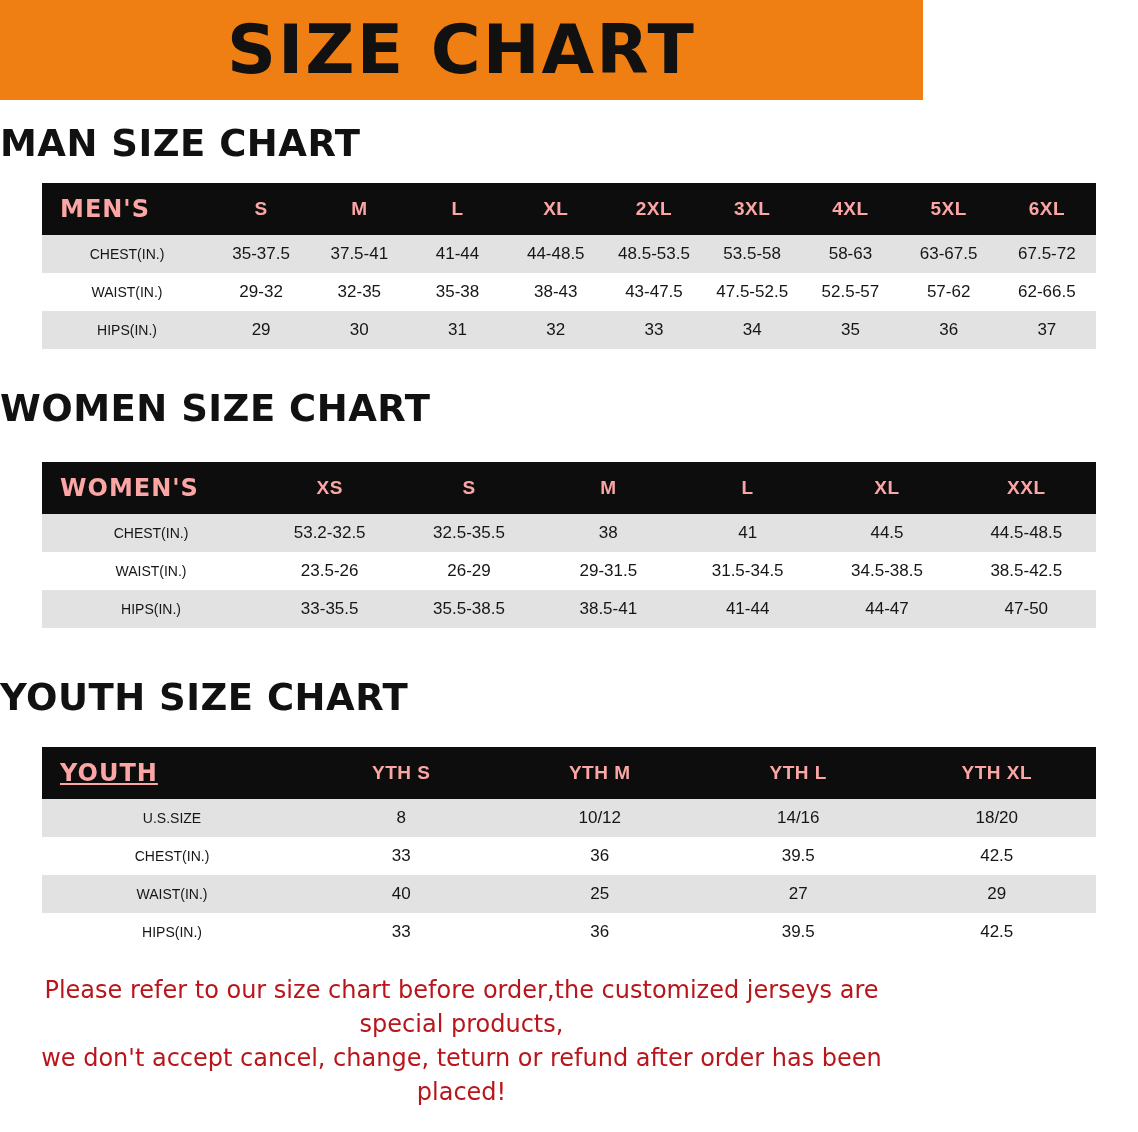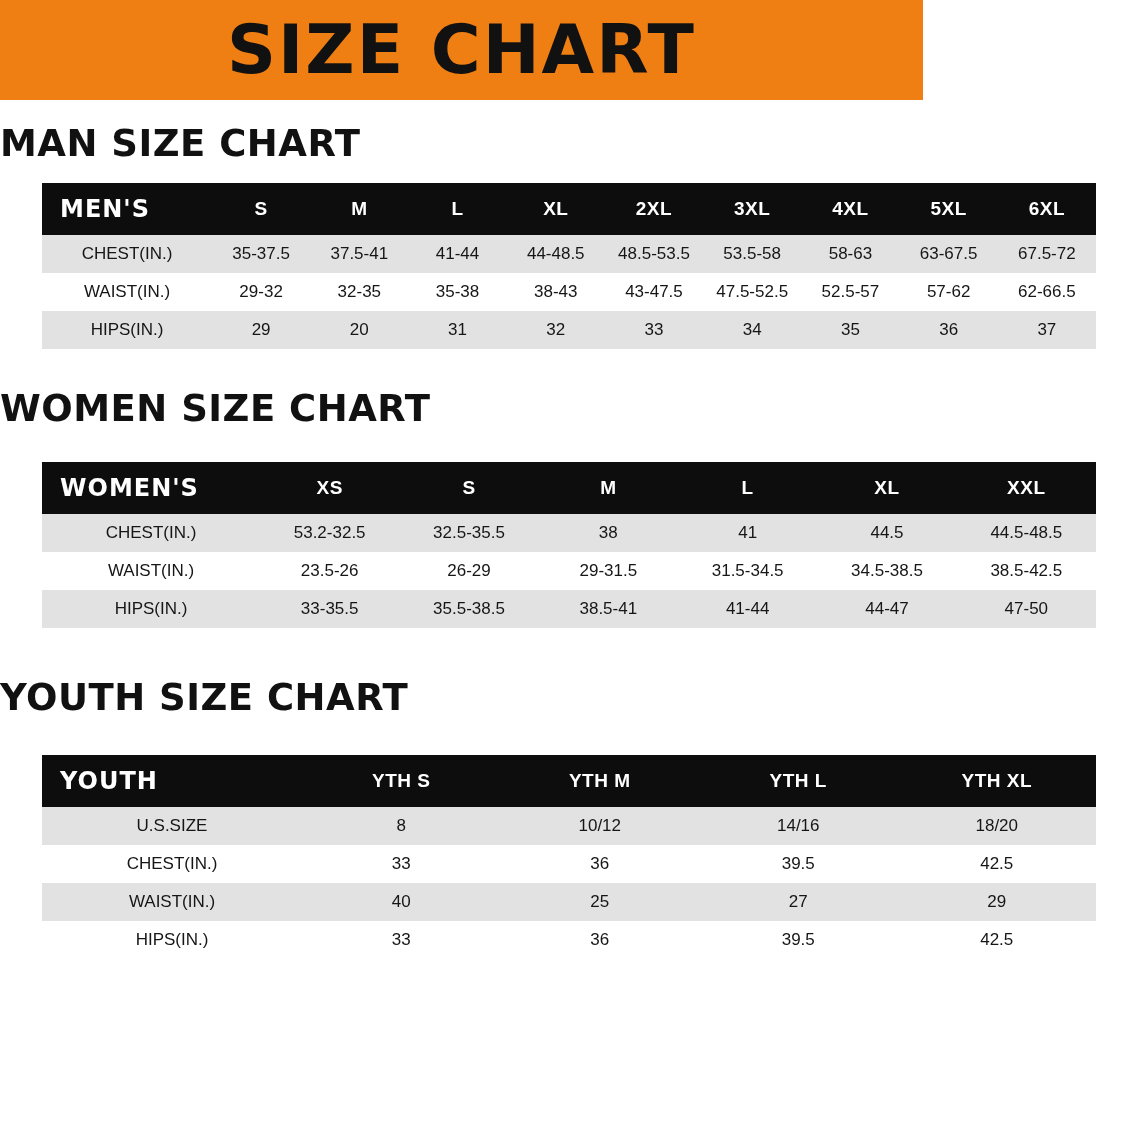--- a/index.html
+++ b/index.html
@@ -45,78 +45,78 @@
   .section-heading {
     text-align: left;
     font-family: "DejaVu Sans", sans-serif;
     font-weight: bold;
     font-size: 37px;
     color: #111;
     letter-spacing: 0.5px;
   }
   .heading-man    { margin-top: 22px; margin-bottom: 18px; }
   .heading-women  { margin-top: 38px; margin-bottom: 32px; }
-  .heading-youth  { margin-top: 48px; margin-bottom: 36px; }
+  .heading-youth  { margin-top: 48px; margin-bottom: 28px; }
 
   
   .table-wrap {
     margin: 0 42px;
   }
   table.sizetable {
     width: 1054px;
     border-collapse: collapse;
     table-layout: fixed;
   }
   table.sizetable th, table.sizetable td {
     text-align: center;
     font-family: "Liberation Sans", sans-serif;
   }
   
   table.sizetable thead tr {
     background: #0d0d0d;
   }
   table.sizetable thead th {
-    color: #ffffff;
+    color: #fca5a5;
     font-size: 19px;
     font-weight: bold;
     padding: 12px 2px;
     letter-spacing: 0.5px;
   }
   table.sizetable thead th.first-col {
     text-align: left;
     padding-left: 18px;
     font-family: "DejaVu Sans", sans-serif;
     font-size: 24px;
     letter-spacing: 1px;
   }
   table.sizetable tbody td {
     font-size: 17px;
     color: #161616;
     padding: 9px 2px;
   }
   table.sizetable tbody td.first-col {
     text-align: center;
-    font-size: 17px;
+    font-size: 14px;
     color: #161616;
   }
   .row-shade-a { background: #e2e2e2; }
   .row-shade-b { background: #ffffff; }
 
   
   .men-col-0 { width: 170px; }
   
   .women-col-0 { width: 218px; }
   .women thead th { font-size: 22px; }
   .women thead th.first-col { font-size: 25px; }
   .women tbody td { font-size: 19px; padding: 11px 2px; }
   .women tbody td.first-col { font-size: 19px; }
   
   .youth-col-0 { width: 260px; }
   .youth thead th { font-size: 22px; }
-  .youth thead th.first-col { font-size: 26px; }
+  .youth thead th.first-col { font-size: 26px; text-decoration: underline; }
   .youth tbody td { font-size: 19px; padding: 14px 2px; }
   .youth tbody td.first-col { font-size: 19px; }
 
   
   .note {
     margin: 22px 40px 0 40px;
     color: #b8161b;
     font-family: "DejaVu Sans", sans-serif;
     font-size: 24px;
     line-height: 1.42;
@@ -183,21 +183,21 @@
           <td>38-43</td>
           <td>43-47.5</td>
           <td>47.5-52.5</td>
           <td>52.5-57</td>
           <td>57-62</td>
           <td>62-66.5</td>
         </tr>
         <tr class="row-shade-a">
           <td class="first-col">HIPS(IN.)</td>
           <td>29</td>
-          <td>20</td>
+          <td>30</td>
           <td>31</td>
           <td>32</td>
           <td>33</td>
           <td>34</td>
           <td>35</td>
           <td>36</td>
           <td>37</td>
         </tr>
       </tbody>
     </table>
@@ -303,14 +303,18 @@
           <td class="first-col">HIPS(IN.)</td>
           <td>33</td>
           <td>36</td>
           <td>39.5</td>
           <td>42.5</td>
         </tr>
       </tbody>
     </table>
   </div>
 
+  <div class="note">
+    <span class="note-line">Please refer to our size chart before order,the customized jerseys are special products,</span>
+    <span class="note-line">we don't accept cancel, change, teturn or refund after order has been placed!</span>
+  </div>
 
 </div>
 
 </body></html>

